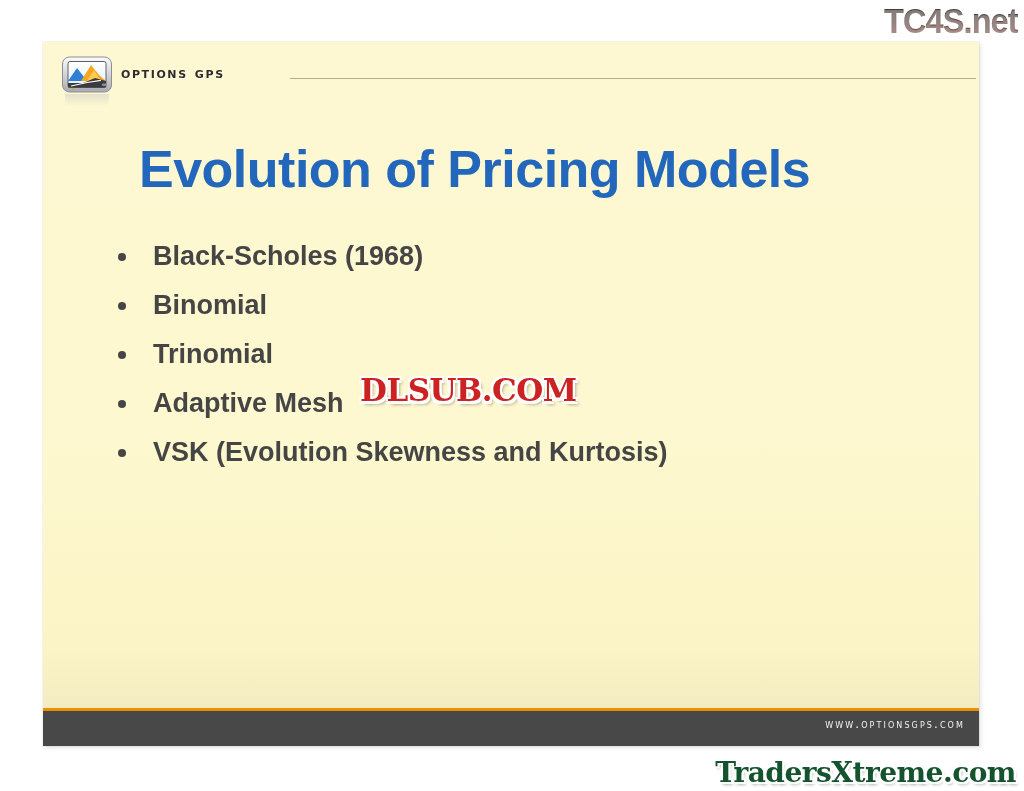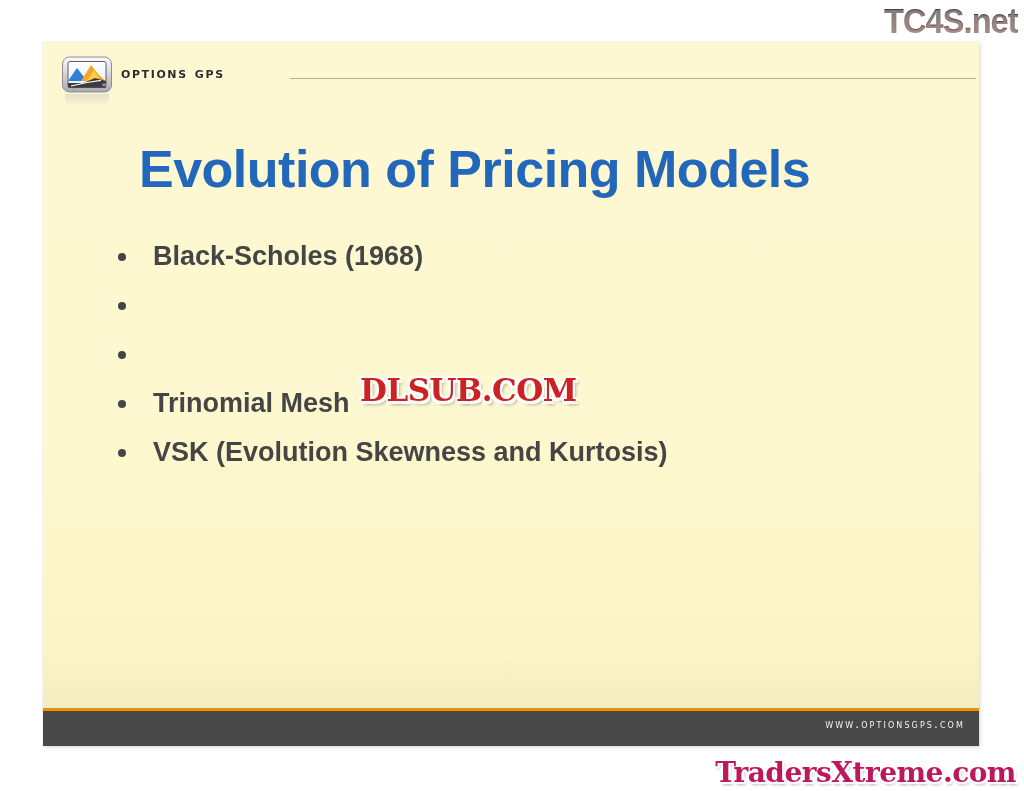--- a/index.html
+++ b/index.html
@@ -201,21 +201,21 @@
 
   
   #tradersxtreme-watermark {
     position: absolute;
     right: 8px;
     bottom: 2px;
     font-family: "DejaVu Serif", serif;
     font-weight: bold;
     font-size: 28px;
     letter-spacing: -0.5px;
-    color: #be185d;
+    color: #14532d;
     -webkit-text-stroke: 1px #ffffff;
     paint-order: stroke fill;
     text-shadow:
        2px 0 0 #ffffff, -2px 0 0 #ffffff,
        0 2px 0 #ffffff, 0 -2px 0 #ffffff,
        2px 2px 0 #ffffff, -2px 2px 0 #ffffff,
        2px -2px 0 #ffffff, -2px -2px 0 #ffffff,
        2px 3px 3px rgba(0,0,0,0.30);
     white-space: nowrap;
   }
@@ -266,27 +266,29 @@
 
   <h1 id="slide-title">Evolution of Pricing Models</h1>
 
   <ul id="bullet-list">
     <li>
       <span class="bullet-dot"></span>
       <span>Black-Scholes  (1968)</span>
     </li>
     <li>
       <span class="bullet-dot"></span>
-    </li>
-    <li>
-      <span class="bullet-dot"></span>
-    </li>
-    <li>
-      <span class="bullet-dot"></span>
-      <span>Trinomial Mesh</span>
+      <span>Binomial</span>
+    </li>
+    <li>
+      <span class="bullet-dot"></span>
+      <span>Trinomial</span>
+    </li>
+    <li>
+      <span class="bullet-dot"></span>
+      <span>Adaptive Mesh</span>
     </li>
     <li>
       <span class="bullet-dot"></span>
       <span>VSK (Evolution Skewness and Kurtosis)</span>
     </li>
   </ul>
 
   <div id="dlsub-watermark">DLSUB.COM</div>
 
   <div id="footer-orange-bar"></div>

